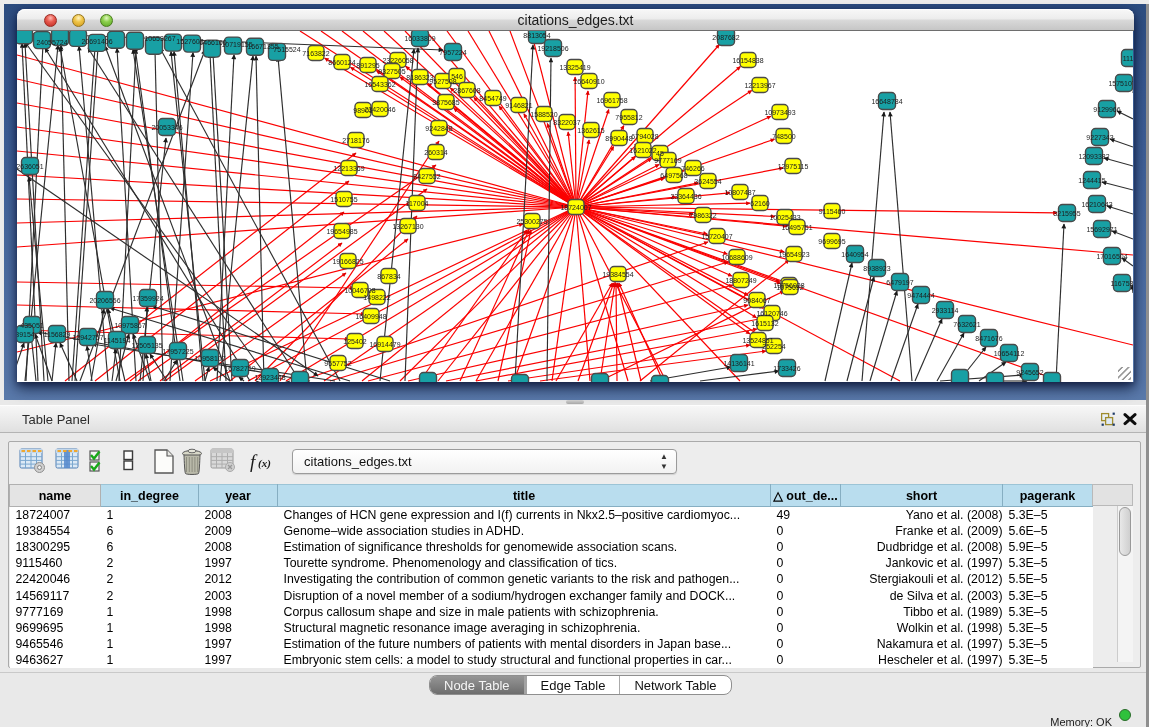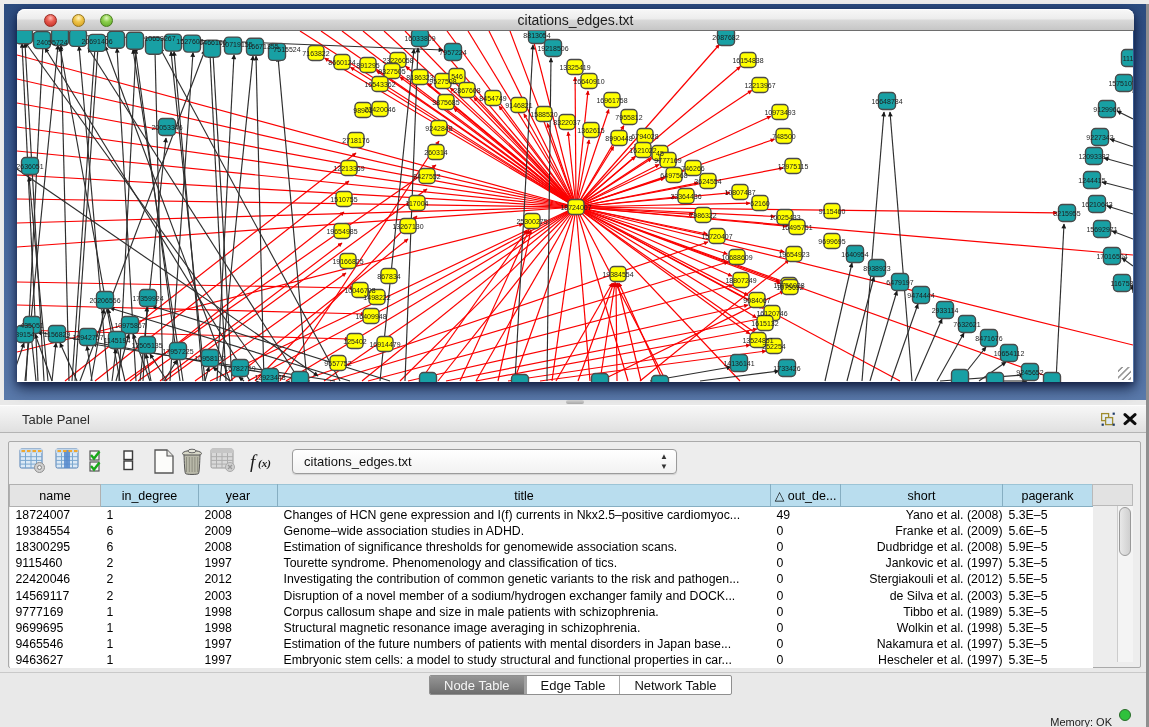--- a/index.html
+++ b/index.html
@@ -17,29 +17,29 @@
 #phead{position:absolute;left:0;top:5px;width:100%;height:28px;background:linear-gradient(180deg,#f7f7f7,#e0e0e0);border-bottom:1px solid #b4b4b4;border-top:1px solid #fdfdfd}
 #phead span{position:absolute;left:22px;top:6px;font-size:13px;color:#2c2c2c}
 #fltic{position:absolute;right:31px;top:6px;width:14px;height:14px}
 #closeic{position:absolute;right:9px;top:6px;width:14px;height:14px}
 #frame{position:absolute;left:8px;top:41px;width:1133px;height:227px;background:#ededed;border:1px solid #aaa;border-radius:2px}
 #toolbar{position:absolute;left:0px;top:44px;width:100%;height:40px}
 #combo{position:absolute;left:292px;top:49px;width:385px;height:25px;background:linear-gradient(180deg,#ffffff,#f2f2f2);border:1px solid #9b9b9b;border-radius:4px;box-shadow:0 1px 1px rgba(0,0,0,.12)}
 #combo span{position:absolute;left:11px;top:4px;font-size:13px;color:#111}
 #combo .arr{position:absolute;right:8px;top:2px;font-size:8px;color:#333;line-height:10px;text-align:center}
 table.t{position:absolute;left:9px;top:84px;border-collapse:collapse;table-layout:fixed;font-size:12px;color:#000}
-table.t th{background:#b9ddee;border:1px solid #86aec2;border-top:1px solid #9cc4d6;font-weight:normal;height:22px;font-size:12.5px;padding:0}
+table.t th{background:#b9ddee;border:1px solid #86aec2;border-top:1px solid #9cc4d6;font-weight:bold;height:22px;font-size:12.5px;padding:0}
 table.t th.g{background:#e4e4e4;border:1px solid #b0b0b0}
 table.t td{height:16.2px;font-size:12.3px;padding:0 0 0 6px;background:#fff;white-space:nowrap;overflow:hidden}
 table.t td.c{text-align:right;padding:0}
 #sbar{position:absolute;left:1117px;top:106px;width:16px;height:156px;background:#f4f4f4;border-left:1px solid #ccc}
 #sthumb{position:absolute;left:1119px;top:107px;width:12px;height:49px;background:linear-gradient(90deg,#e8e8e8,#cfcfcf);border:1px solid #999;border-radius:6px}
 #hfill{position:absolute;left:1092px;top:84px;width:41px;height:22px;background:#e2e2e2;border:1px solid #b9b9b9}
 #tabline{position:absolute;left:0;top:272px;width:100%;height:1px;background:#c9c9c9}
-#tabs{position:absolute;left:429px;top:275px;height:20px;display:flex;border:1px solid #8f8f8f;border-radius:2px;overflow:hidden;background:#fff}
+#tabs{position:absolute;left:429px;top:275px;height:20px;display:flex;border:1px solid #8f8f8f;border-radius:8px;overflow:hidden;background:#fff}
 #tabs div{font-size:13px;line-height:19px;padding:0 14px;color:#111}
 #tabs div.sel{background:linear-gradient(180deg,#969696,#6d6d6d);color:#f5f5f5}
 #tabs div.mid{border-left:3px solid #a3a3a3;border-right:1px solid #aaa}
 #mem{position:absolute;right:34px;top:316px;font-size:11px;color:#1a1a1a}
 #memdot{position:absolute;right:15px;top:309px;width:12px;height:12px;border-radius:50%;background:#2fc13c;border:1.5px solid #2a6b2a}
 #splitgrip{position:absolute;left:566px;top:400px;width:18px;height:4px;background:linear-gradient(180deg,#d0d0d0,#a8a8a8);border-radius:2px;z-index:6}
 </style></head>
 <body>
 <div id="desktop"></div>
 <div id="win">

